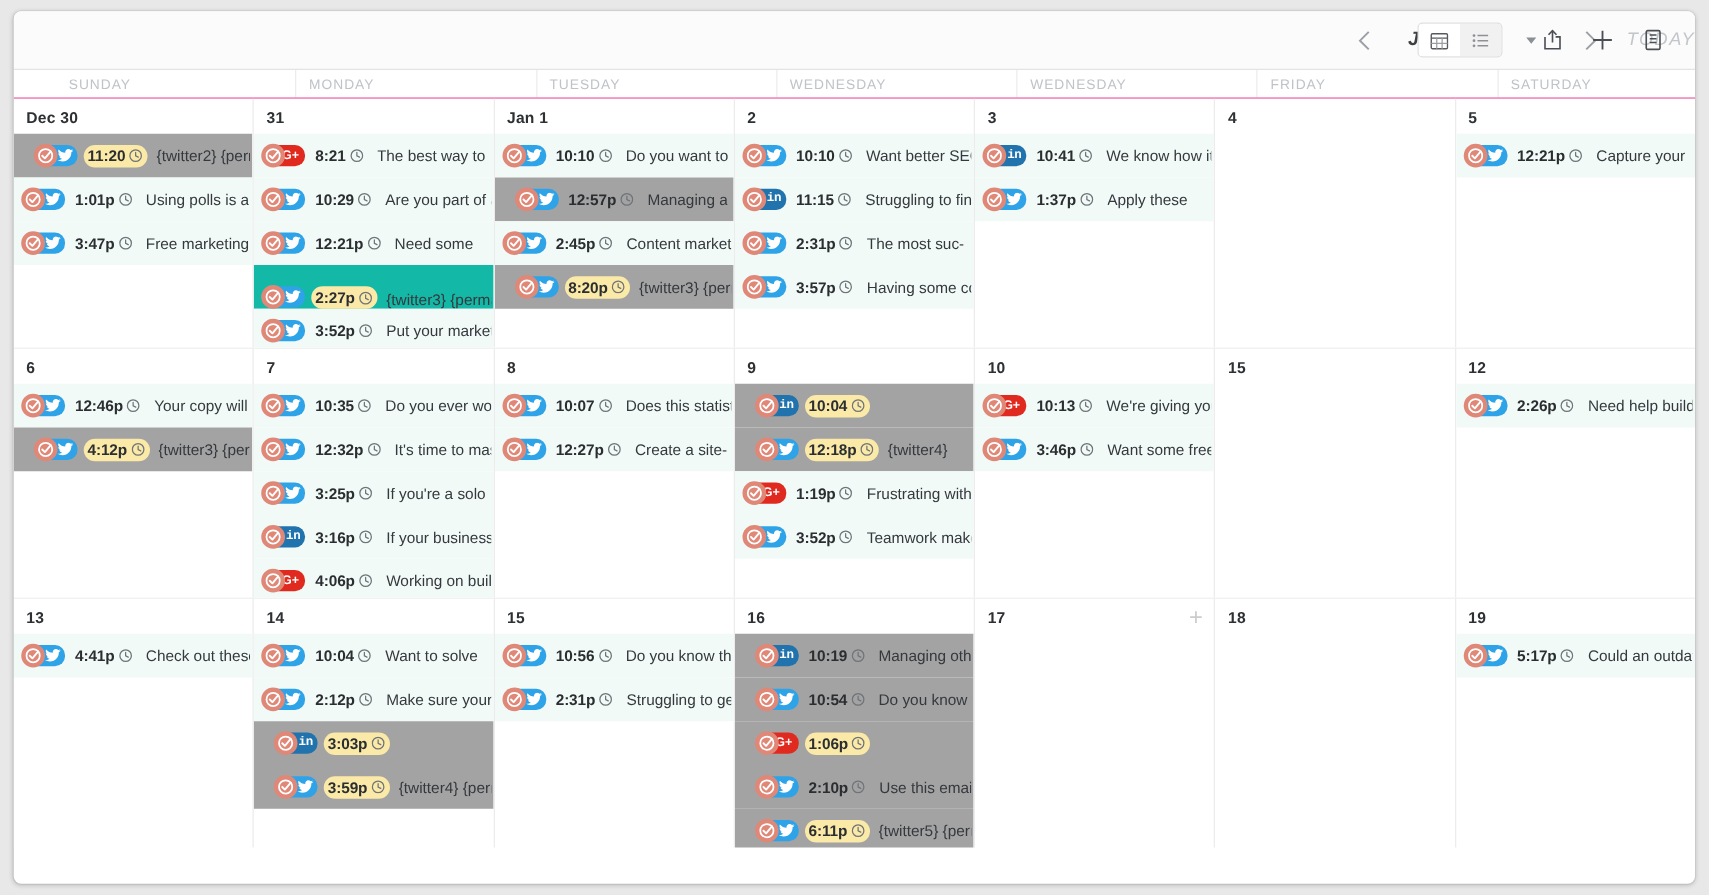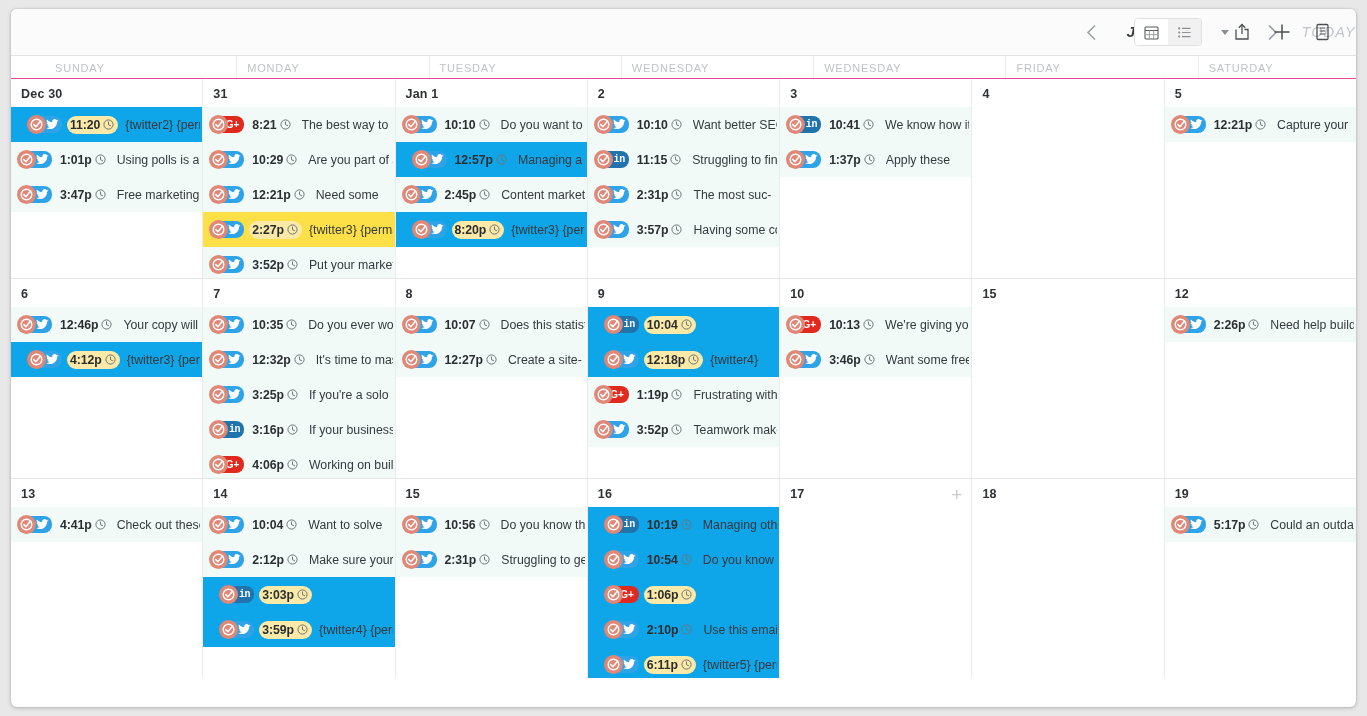--- a/index.html
+++ b/index.html
@@ -116,22 +116,22 @@
   }
 
   
   .evt {
     display: flex; align-items: center;
     height: 35px; padding: 0 2px 0 6px;
     font-size: 12.3px; color: #35393d;
     white-space: nowrap; cursor: pointer;
   }
   .evt.bg-mint { background: #f2faf8; }
-  .evt.bg-cream { background: #0ea5e9; padding-left: 16px; }
-  .evt.bg-rose { background: #fde047; }
+  .evt.bg-cream { background: #a3a3a3; padding-left: 16px; }
+  .evt.bg-rose { background: #14b8a6; align-items: flex-end; }
 
   .badge {
     flex: 0 0 auto; display: flex; align-items: center;
     height: 19px; position: relative; margin-right: 5px;
   }
   .chk {
     width: 19px; height: 19px; border-radius: 50%;
     background: #e08878;
     display: flex; align-items: center; justify-content: center;
     position: relative; z-index: 2;

